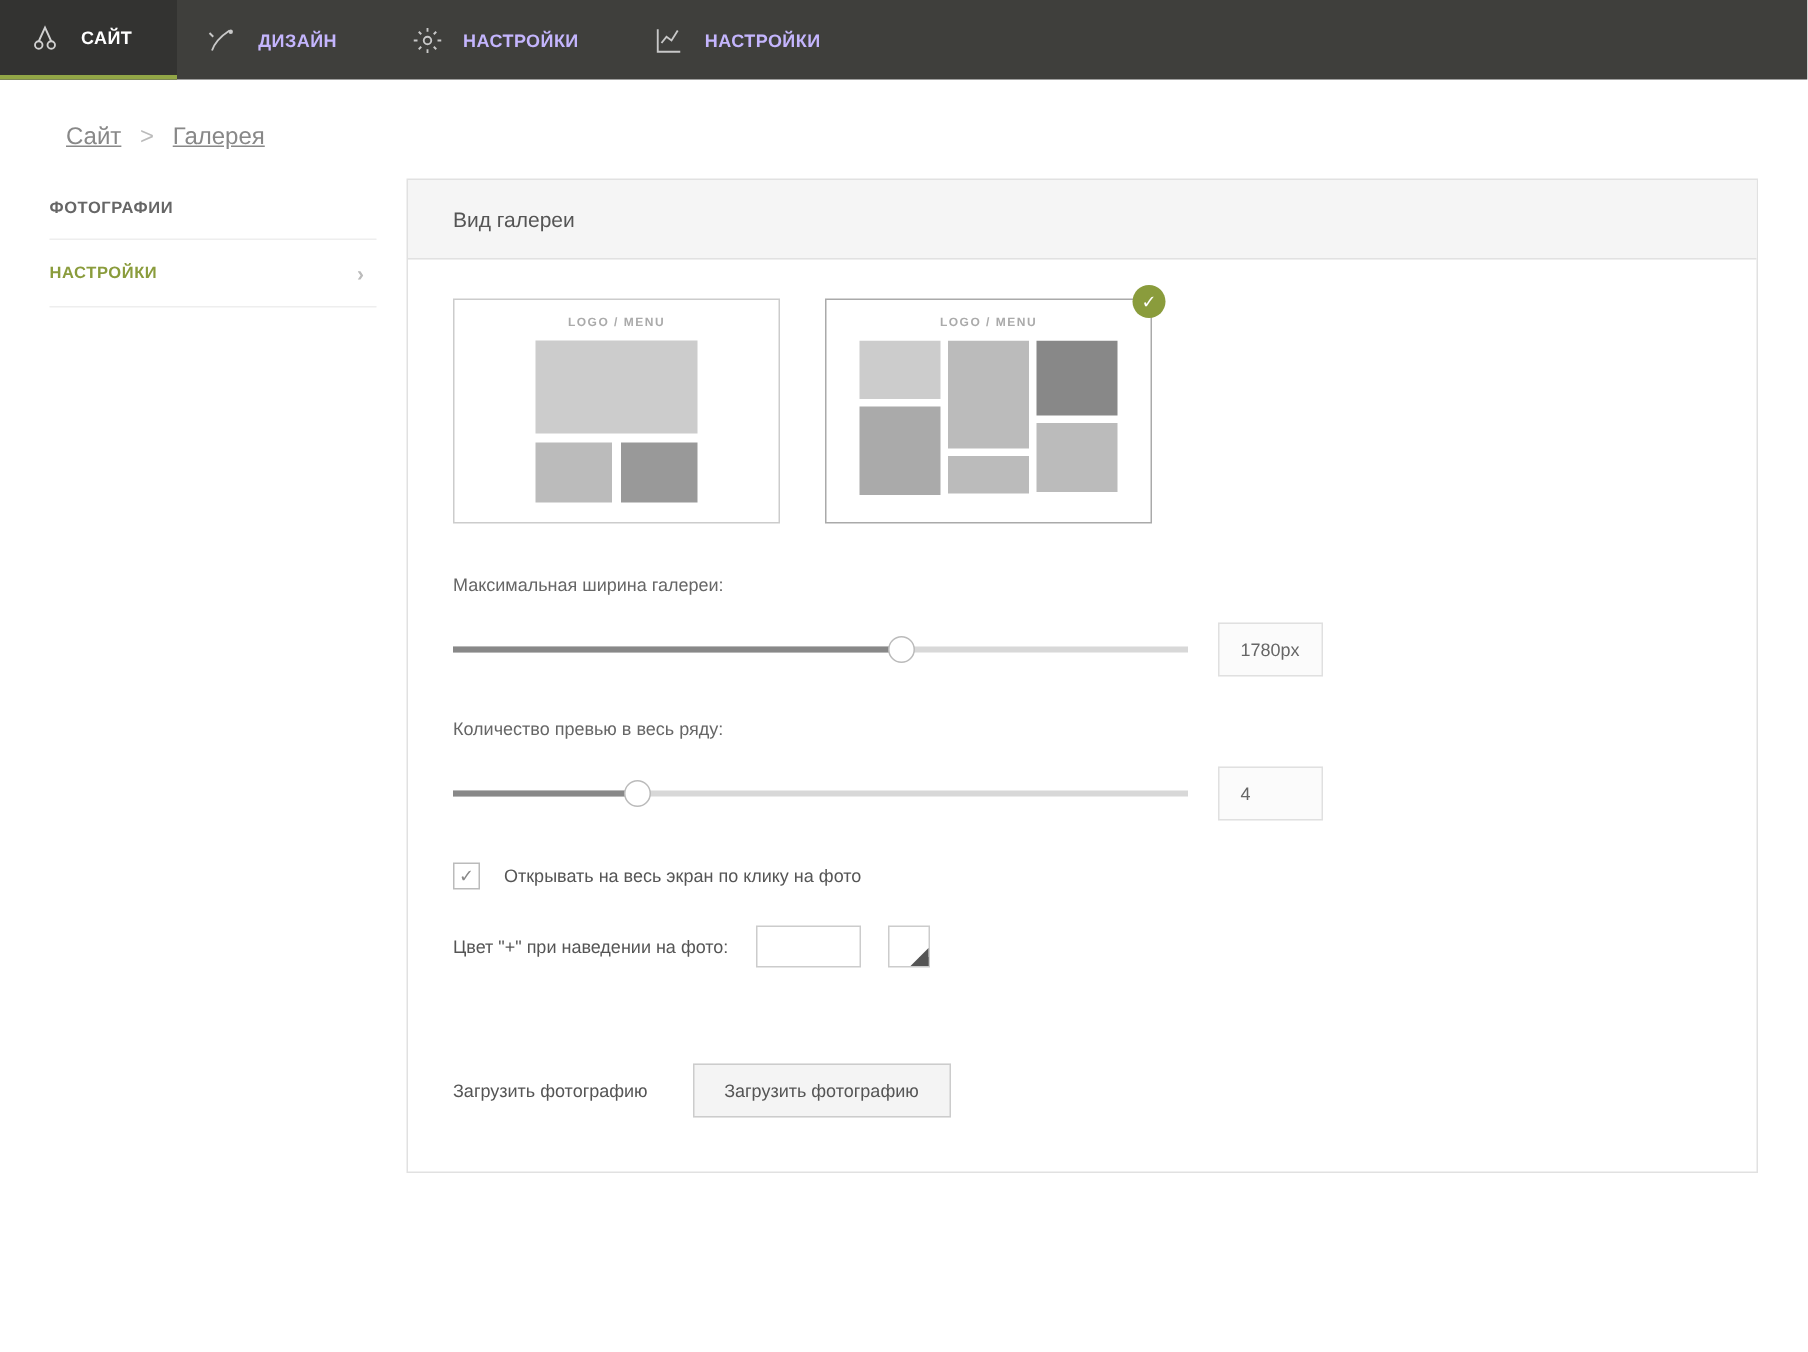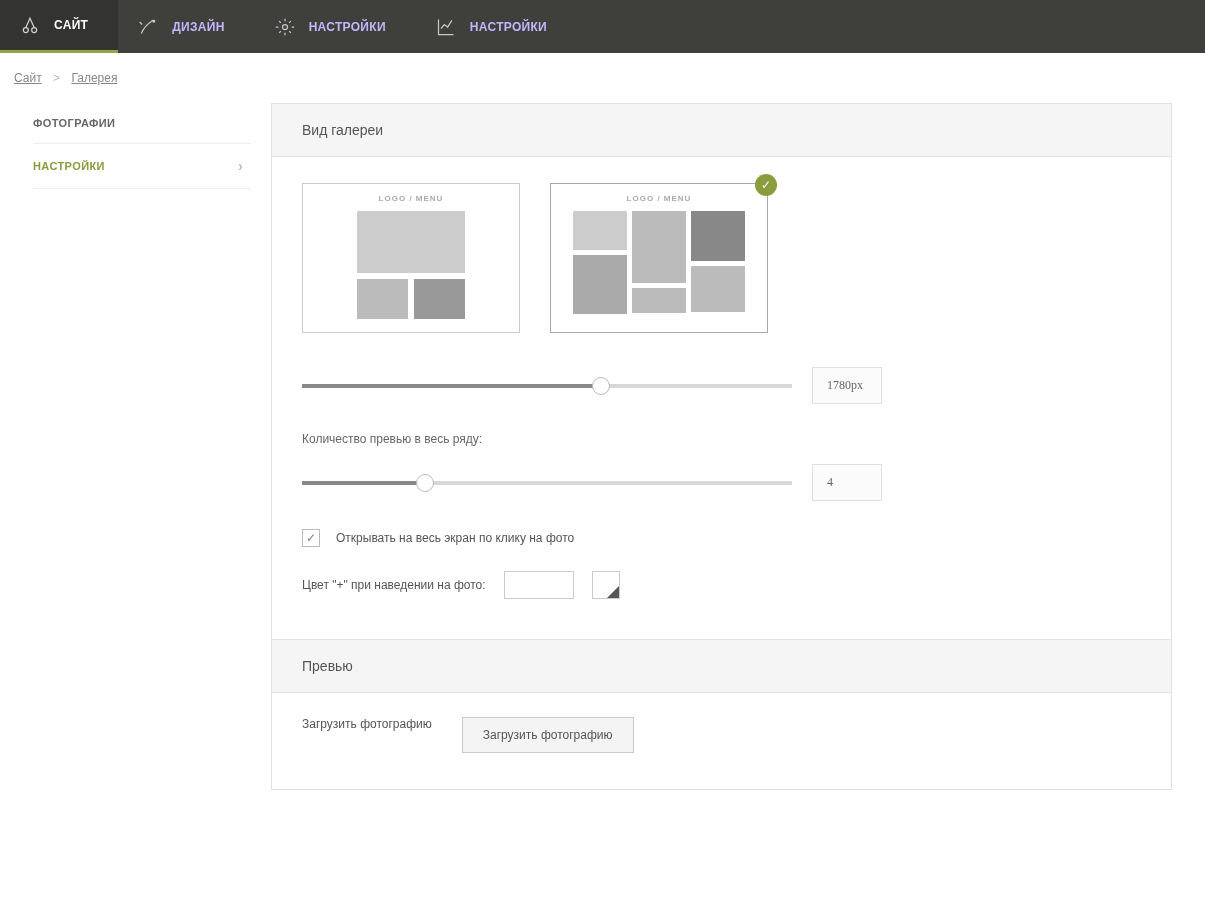--- a/index.html
+++ b/index.html
@@ -34,23 +34,24 @@
     width: 20px;
     height: 20px;
   }
   .topnav .tab.active {
     background: #333331;
     color: #fff;
     border-bottom: 3px solid #92a646;
   }
   
   .breadcrumb {
-    padding: 18px 0 18px 14px;
+    padding: 18px 0 18px 44px;
     color: #999;
-    font-size: 12px;
+    font-size: 16px;
+    margin-top: 12px;
   }
   .breadcrumb a {
     color: #888;
     text-decoration: underline;
     cursor: pointer;
   }
   .breadcrumb .sep { margin: 0 8px; color: #bbb; }
   
   .main {
     display: flex;
@@ -150,21 +151,20 @@
   .field { margin-bottom: 28px; }
   .field-label {
     font-size: 12px;
     color: #666;
     margin-bottom: 18px;
   }
   .slider-row {
     display: flex;
     align-items: center;
     gap: 20px;
-    font-family: Liberation Serif, serif;
   }
   .slider {
     position: relative;
     height: 4px;
     background: #d8d8d8;
     flex: 1;
     max-width: 490px;
   }
   .slider .fill {
     position: absolute;
@@ -219,21 +219,21 @@
     right: 0; bottom: 0;
     border: 6px solid transparent;
     border-right-color: #555;
     border-bottom-color: #555;
   }
   
   .preview-body {
     padding: 24px 30px 36px 30px;
     border-bottom: none;
   }
-  .upload-row { display: flex; align-items: flex-start; gap: 30px; }
+  .upload-row { display: flex; align-items: center; gap: 30px; }
   .btn {
     border: 1px solid #ccc;
     background: #f4f4f4;
     padding: 10px 20px;
     color: #555;
     cursor: pointer;
     font-size: 12px;
   }
 </style>
 </head>
@@ -329,20 +329,21 @@
             </div>
             <div class="mcol">
               <div class="mcell d5"></div>
               <div class="mcell d6"></div>
             </div>
           </div>
         </div>
       </div>
 
       <div class="field">
+        <div class="field-label">Максимальная ширина галереи:</div>
         <div class="slider-row">
           <div class="slider">
             <div class="fill" style="width:61%"></div>
             <div class="thumb" style="left:61%"></div>
           </div>
           <div class="val-box">1780px</div>
         </div>
       </div>
 
       <div class="field">
@@ -364,23 +365,20 @@
         <span>Открывать на весь экран по клику на фото</span>
       </div>
 
       <div class="color-row">
         <span>Цвет "+" при наведении на фото:</span>
         <input class="color-input" type="text" style="">
         <div class="color-swatch"></div>
       </div>
     </div>
 
-    <div class="section-head" style="border-top:1px solid #e1e1e1">
-      <span>Превью</span>
-    </div>
     <div class="preview-body">
       <div class="upload-row">
         <span>Загрузить фотографию</span>
         <button class="btn">Загрузить фотографию</button>
       </div>
     </div>
   </div>
 </div>
 
 </body></html>

